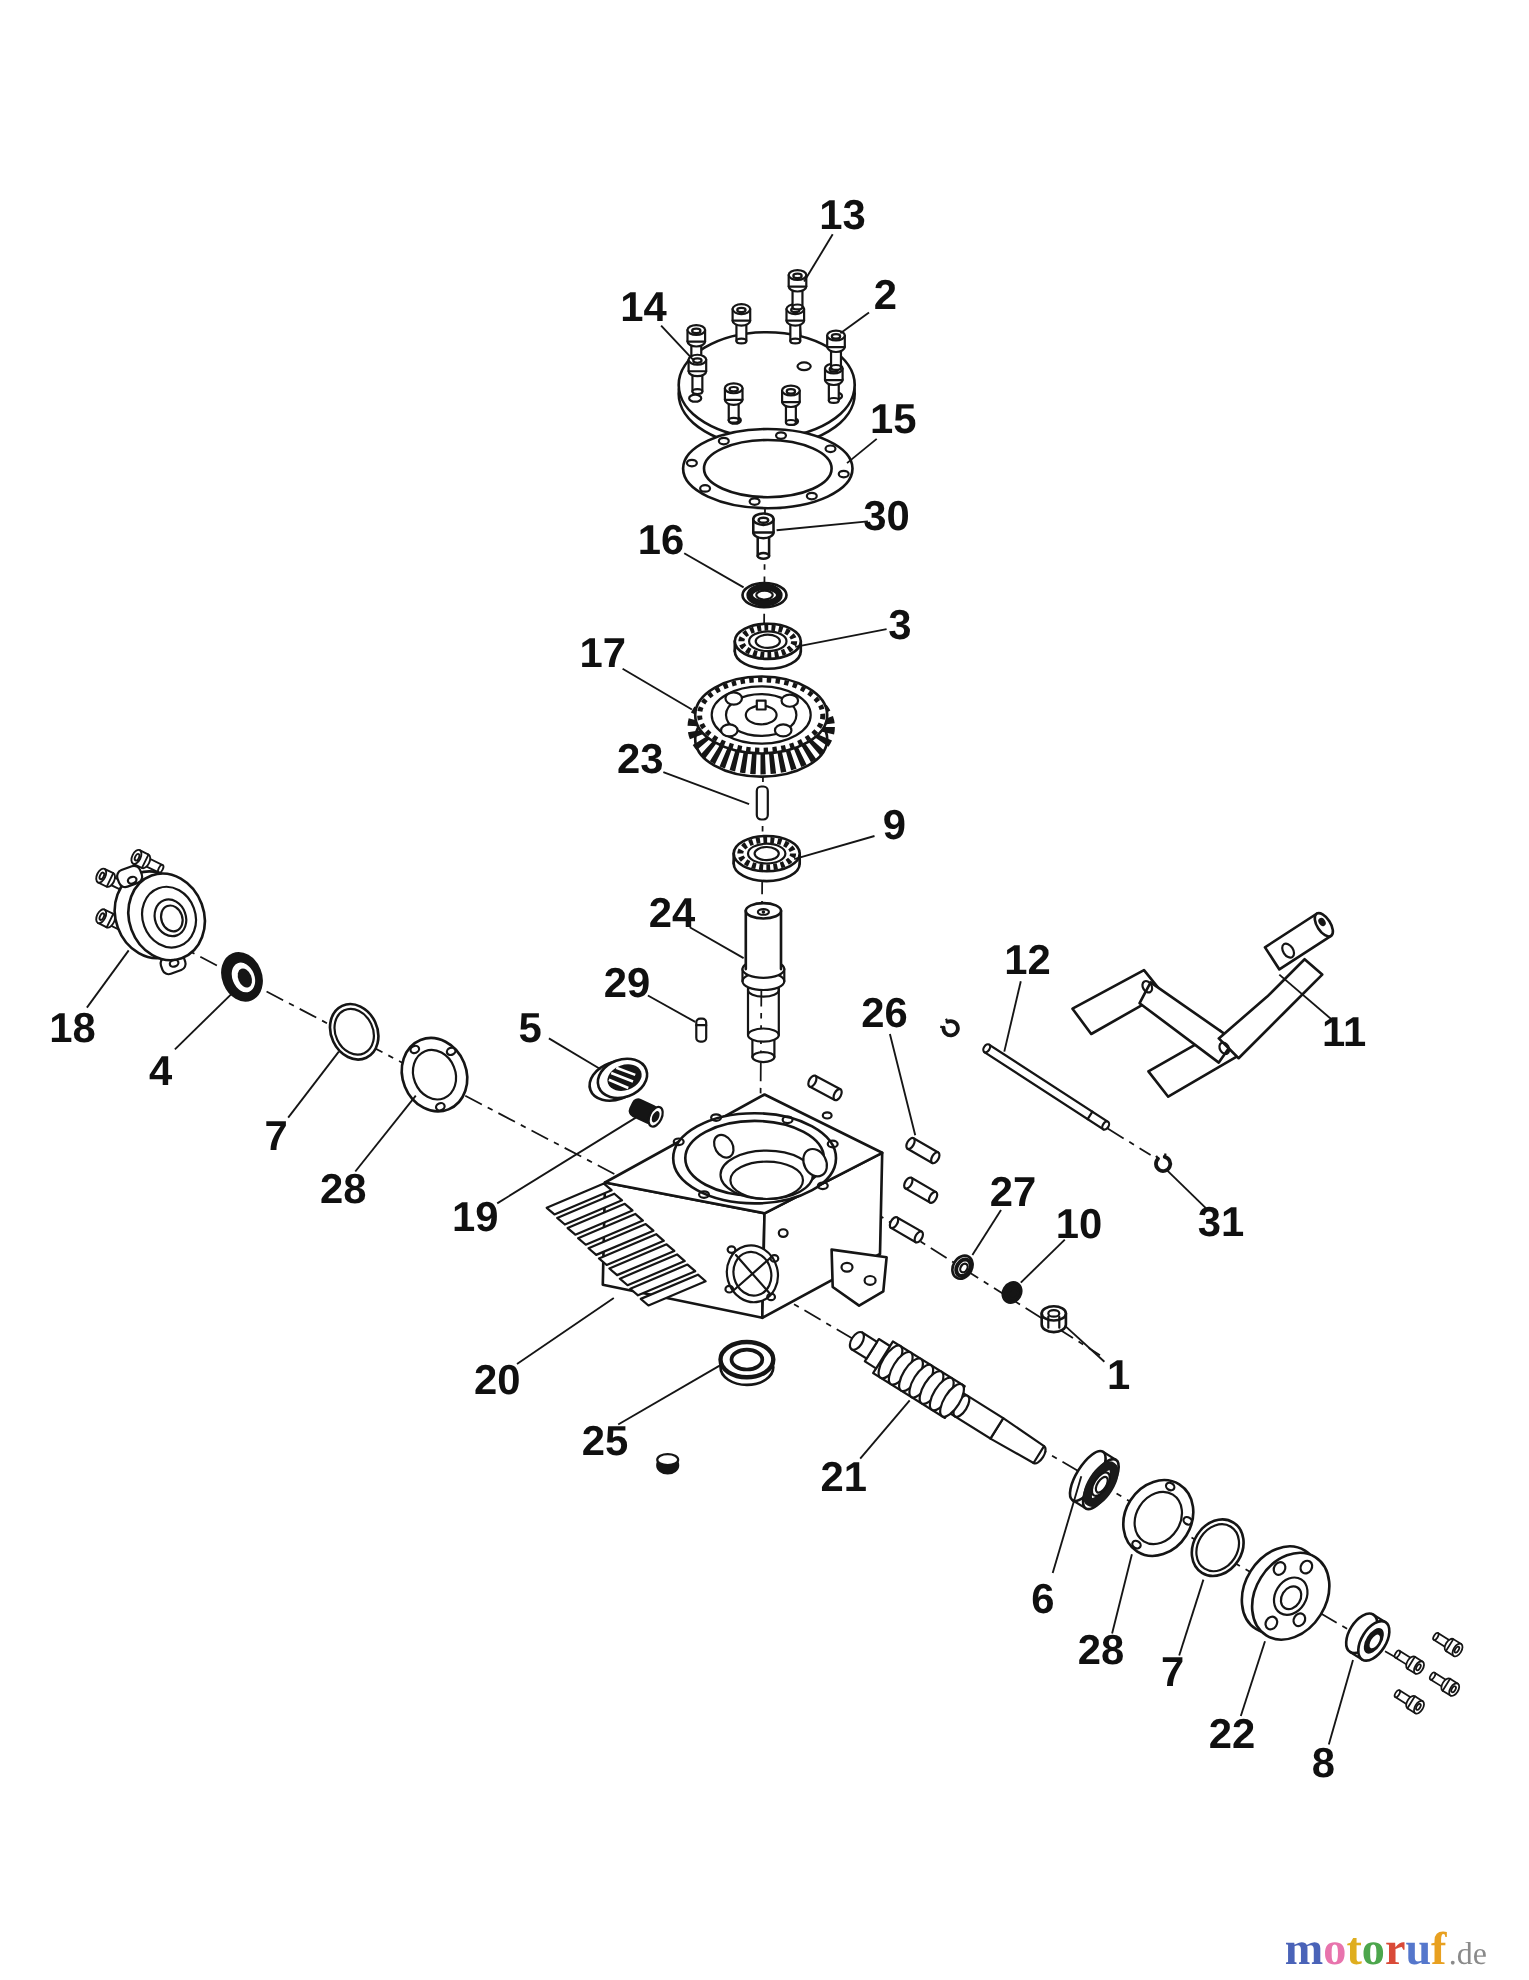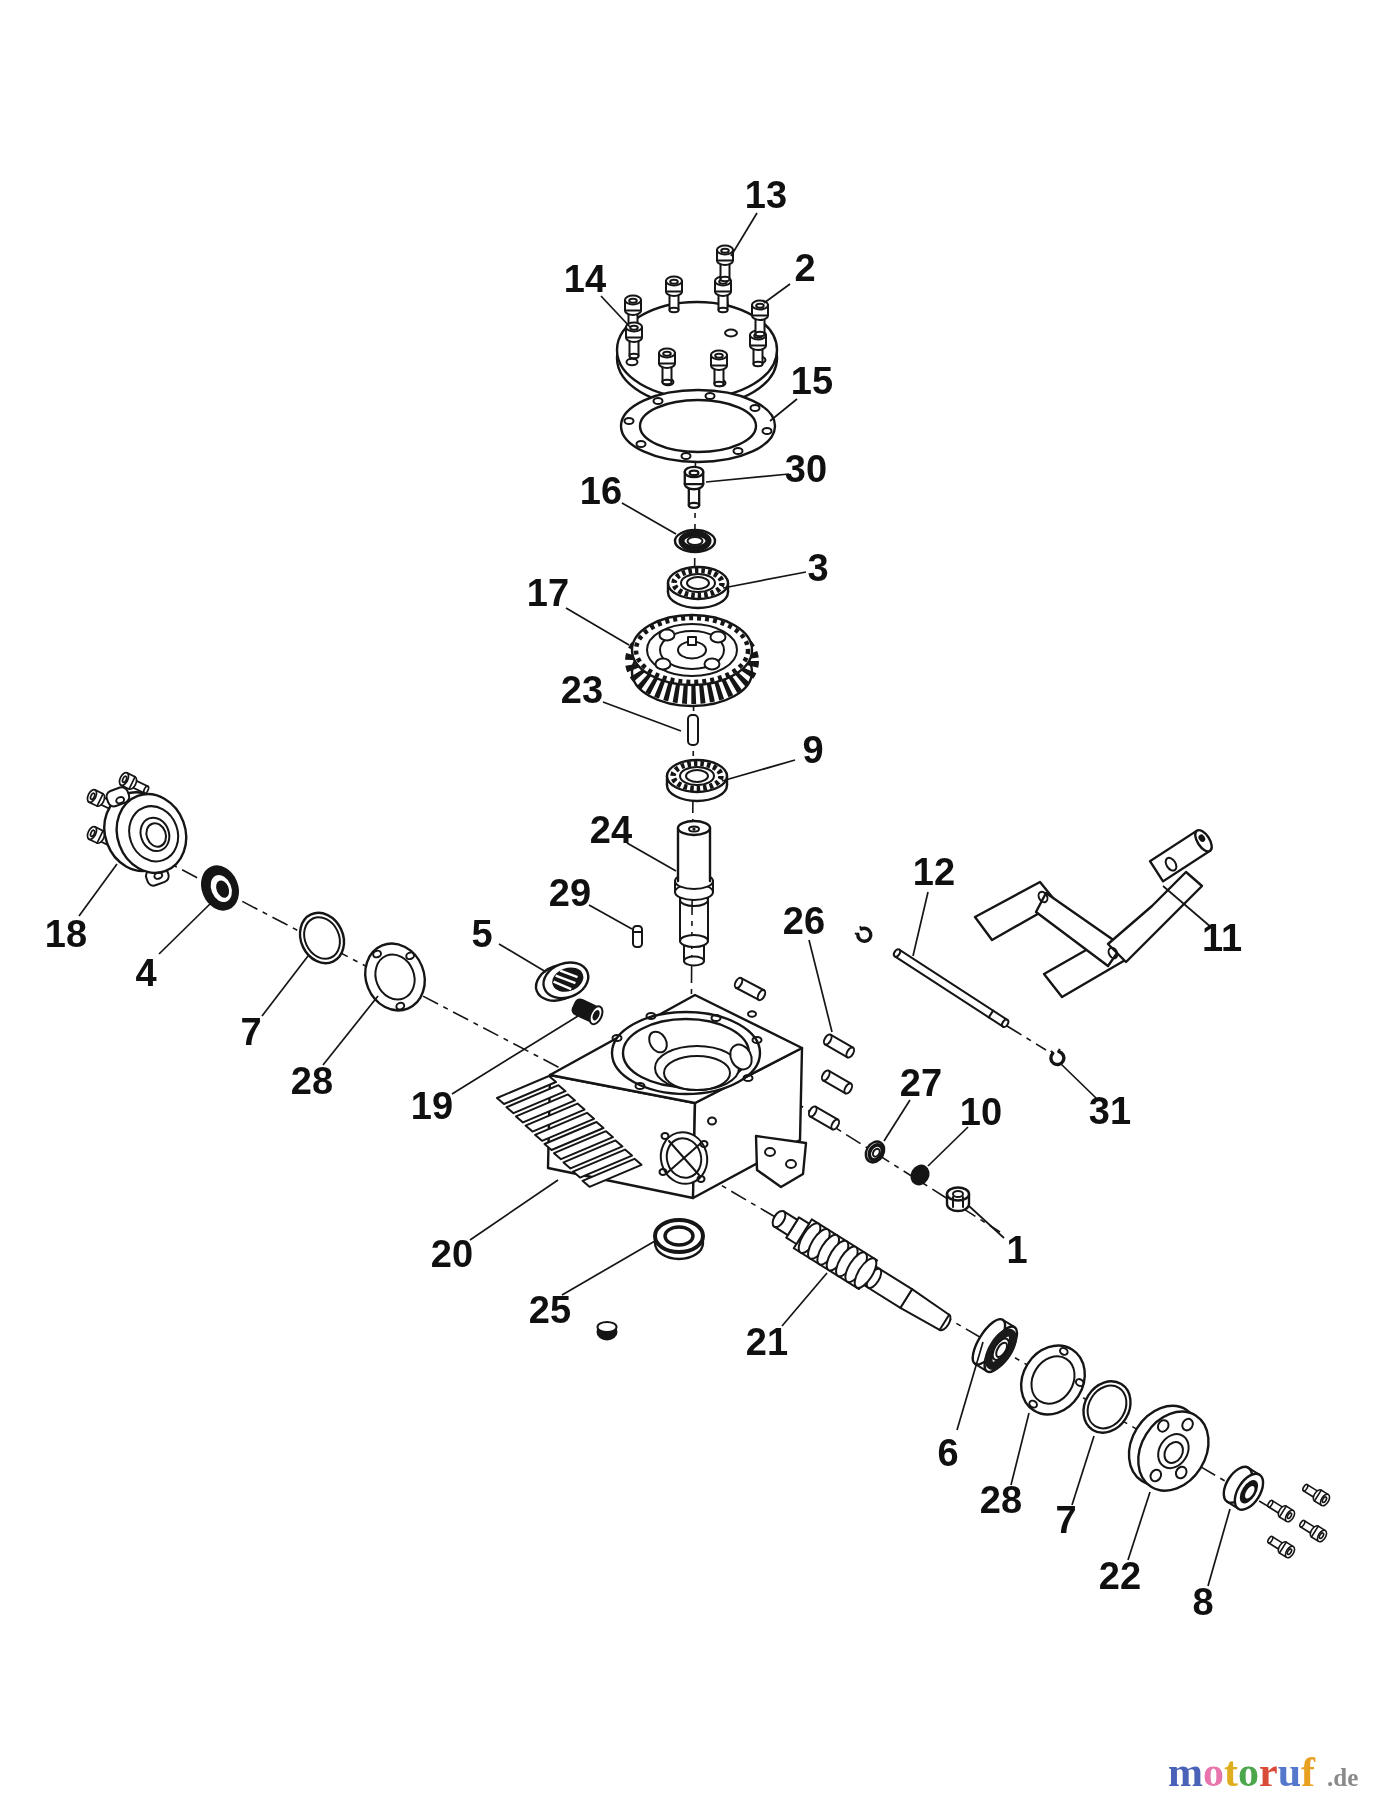--- a/index.html
+++ b/index.html
@@ -8,21 +8,21 @@
   svg .s{stroke:#151515;stroke-width:2.4;stroke-linecap:round;stroke-linejoin:round;fill:none}
   svg .t{stroke:#151515;stroke-width:2;stroke-linecap:round;stroke-linejoin:round;fill:none}
   svg .f{fill:#ffffff}
   svg .d{fill:#151515}
   svg .leader{stroke:#151515;stroke-width:1.7;fill:none}
   svg .axis{stroke:#151515;stroke-width:1.6;fill:none;stroke-dasharray:17 6 5 6}
   svg .lbl{font:bold 38px "Liberation Sans",sans-serif;fill:#101010;text-anchor:middle}
   svg .balls{stroke:#151515;fill:none;stroke-width:5.5;stroke-dasharray:3.5 3}
   #watermark{position:absolute;left:1168px;top:1750px;font-family:"Liberation Serif",serif;
              font-weight:bold;font-size:42px;line-height:44px;white-space:nowrap;}
-  #watermark .suf{font-size:25px;font-weight:bold;margin-left:12px;}
+  #watermark .suf{font-size:29px;font-weight:normal;margin-left:2px;}
 </style>
 </head>
 <body>
 
 <div id="stage">
 <svg width="1390" height="1800" viewBox="0 0 1390 1800">
 <defs>
   <g id="boltv">
     <rect x="-4.5" y="12" width="9" height="17" class="f t"></rect>
     <ellipse cx="0" cy="29" rx="4.5" ry="2.2" class="f t"></ellipse>

